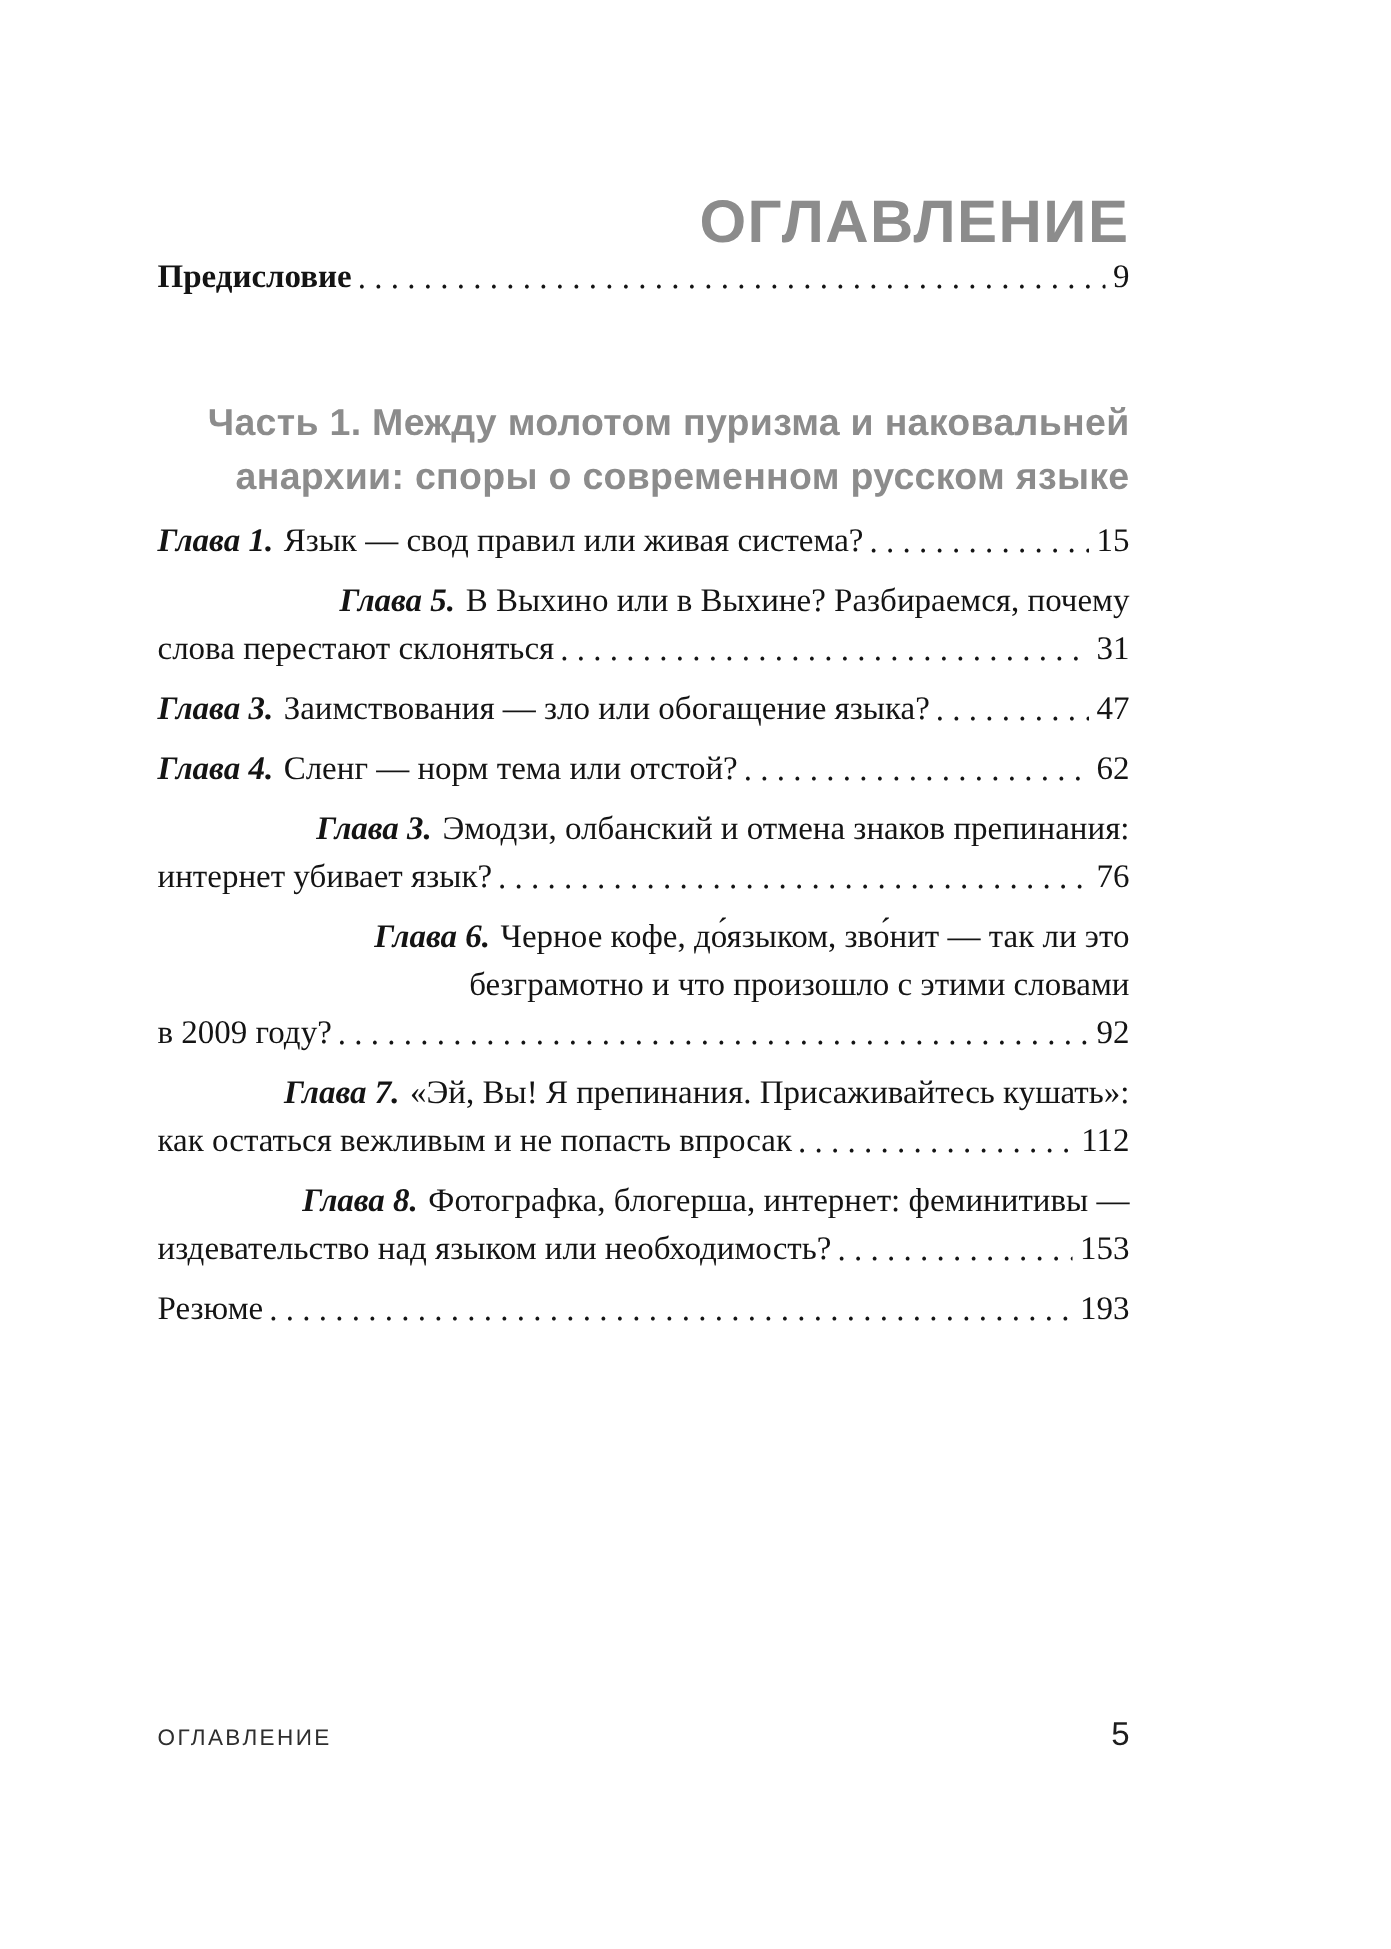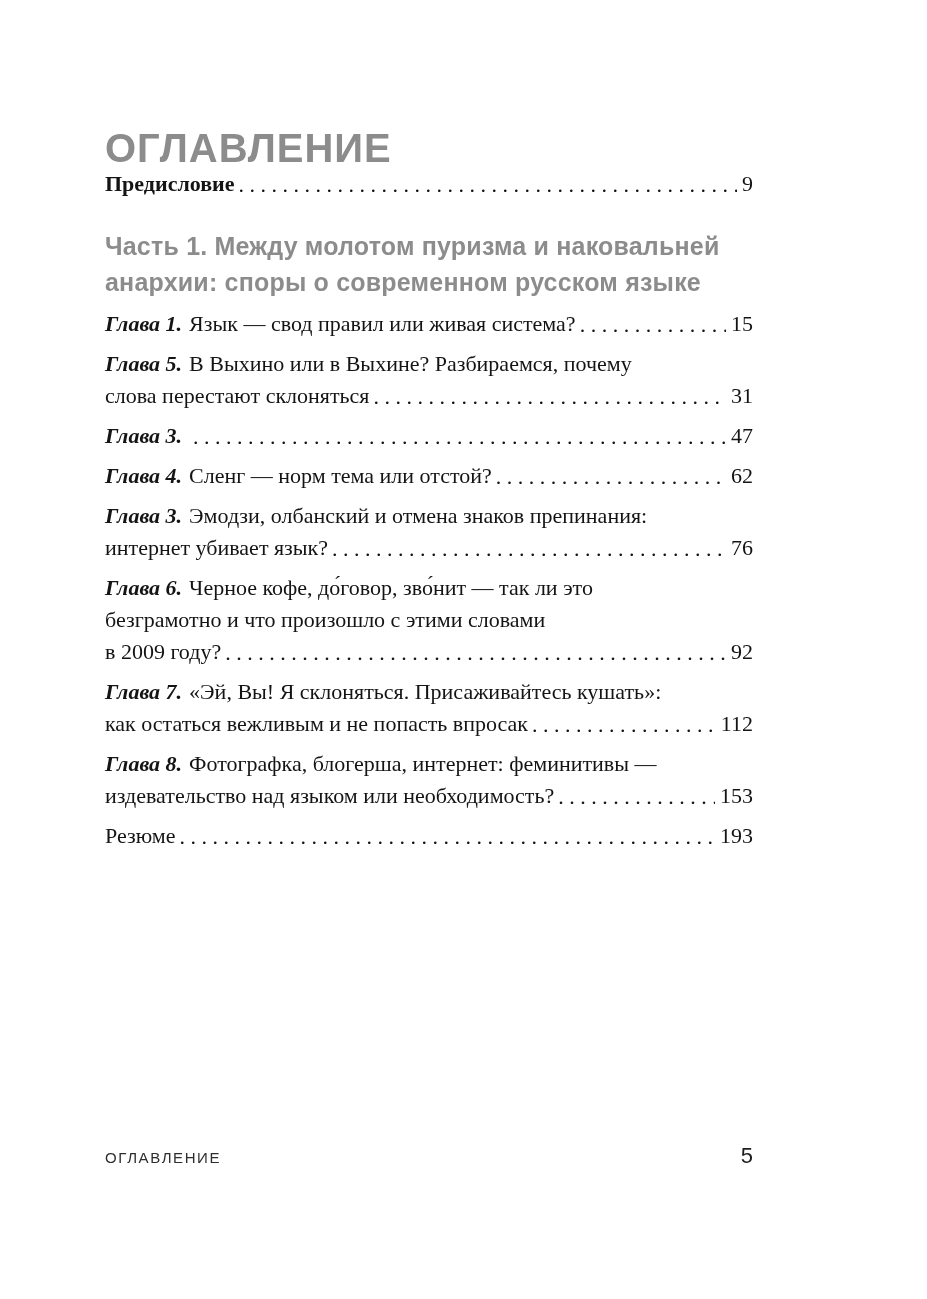--- a/index.html
+++ b/index.html
@@ -4,39 +4,40 @@
 <style>
   html, body { margin: 0; padding: 0; background: #ffffff; }
   .page {
     position: relative;
     width: 927px;
     height: 1299px;
     background: #ffffff;
     overflow: hidden;
     font-family: "Liberation Serif", serif;
     color: #141414;
+    text-align: right;
   }
   .content {
     position: absolute;
     left: 105px;
     top: 0;
     width: 648px;
   }
   .doc-title {
     margin: 128px 0 0 0;
     font-family: "Liberation Sans", sans-serif;
     font-weight: bold;
     font-size: 40px;
     line-height: 1;
     letter-spacing: 1px;
     color: #8c8c8c;
   }
   .preface-row { }
   .part-heading {
-    margin: 28px 0 8px 0;
+    margin: 64px 0 8px 0;
     font-family: "Liberation Sans", sans-serif;
     font-weight: bold;
     font-size: 25px;
     line-height: 36px;
     letter-spacing: 0.2px;
     color: #8c8c8c;
   }
   .entry { margin-bottom: 8px; }
   .row-plain {
     font-size: 22px;
@@ -123,20 +124,21 @@
       </div>
       <div class="toc-row">
         <span>слова перестают склоняться</span>
         <span class="leader"></span>
         <span class="pagenum">31</span>
       </div>
     </div>
 
     <div class="entry toc-row">
       <span class="chap-num">Глава 3.</span>
+      <span>Заимствования — зло или обогащение языка?</span>
       <span class="leader"></span>
       <span class="pagenum">47</span>
     </div>
 
     <div class="entry toc-row">
       <span class="chap-num">Глава 4.</span>
       <span>Сленг — норм тема или отстой?</span>
       <span class="leader"></span>
       <span class="pagenum">62</span>
     </div>
@@ -147,35 +149,35 @@
       </div>
       <div class="toc-row">
         <span>интернет убивает язык?</span>
         <span class="leader"></span>
         <span class="pagenum">76</span>
       </div>
     </div>
 
     <div class="entry">
       <div class="row-plain">
-        <span class="chap-num">Глава 6.</span><span>Черное кофе, до́говор, зво́нит — так ли это</span>
+        <span class="chap-num">Глава 6.</span><span>Черное кофе, до́языком, зво́нит — так ли это</span>
       </div>
       <div class="row-plain">
         <span>безграмотно и что произошло с этими словами</span>
       </div>
       <div class="toc-row">
         <span>в 2009 году?</span>
         <span class="leader"></span>
         <span class="pagenum">92</span>
       </div>
     </div>
 
     <div class="entry">
       <div class="row-plain">
-        <span class="chap-num">Глава 7.</span><span>«Эй, Вы! Я склоняться. Присаживайтесь кушать»:</span>
+        <span class="chap-num">Глава 7.</span><span>«Эй, Вы! Я препинания. Присаживайтесь кушать»:</span>
       </div>
       <div class="toc-row">
         <span>как остаться вежливым и не попасть впросак</span>
         <span class="leader"></span>
         <span class="pagenum">112</span>
       </div>
     </div>
 
     <div class="entry">
       <div class="row-plain">

